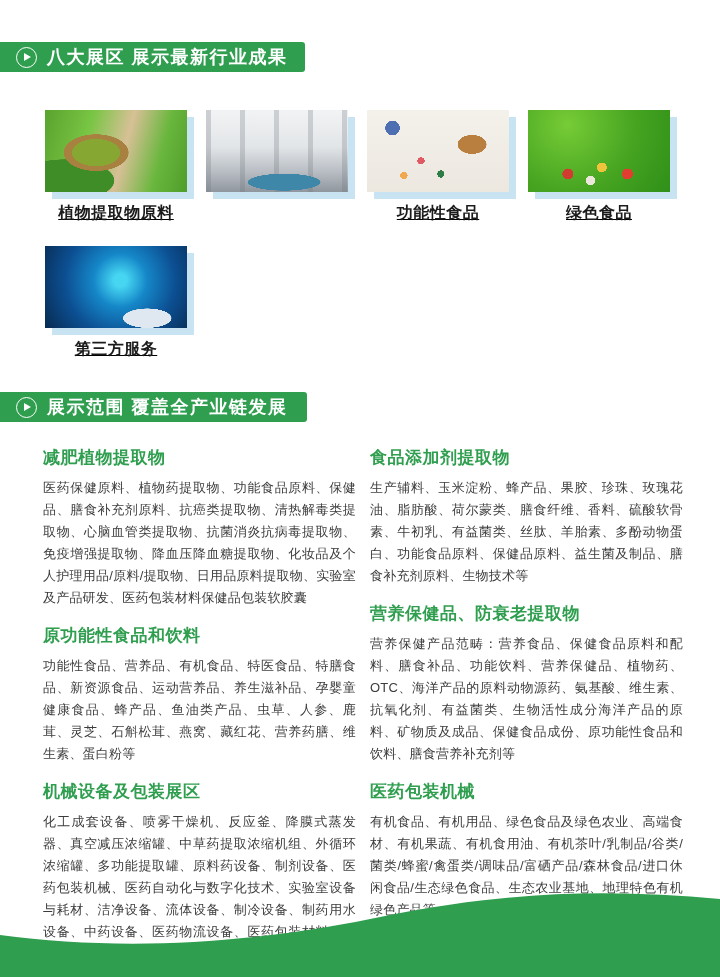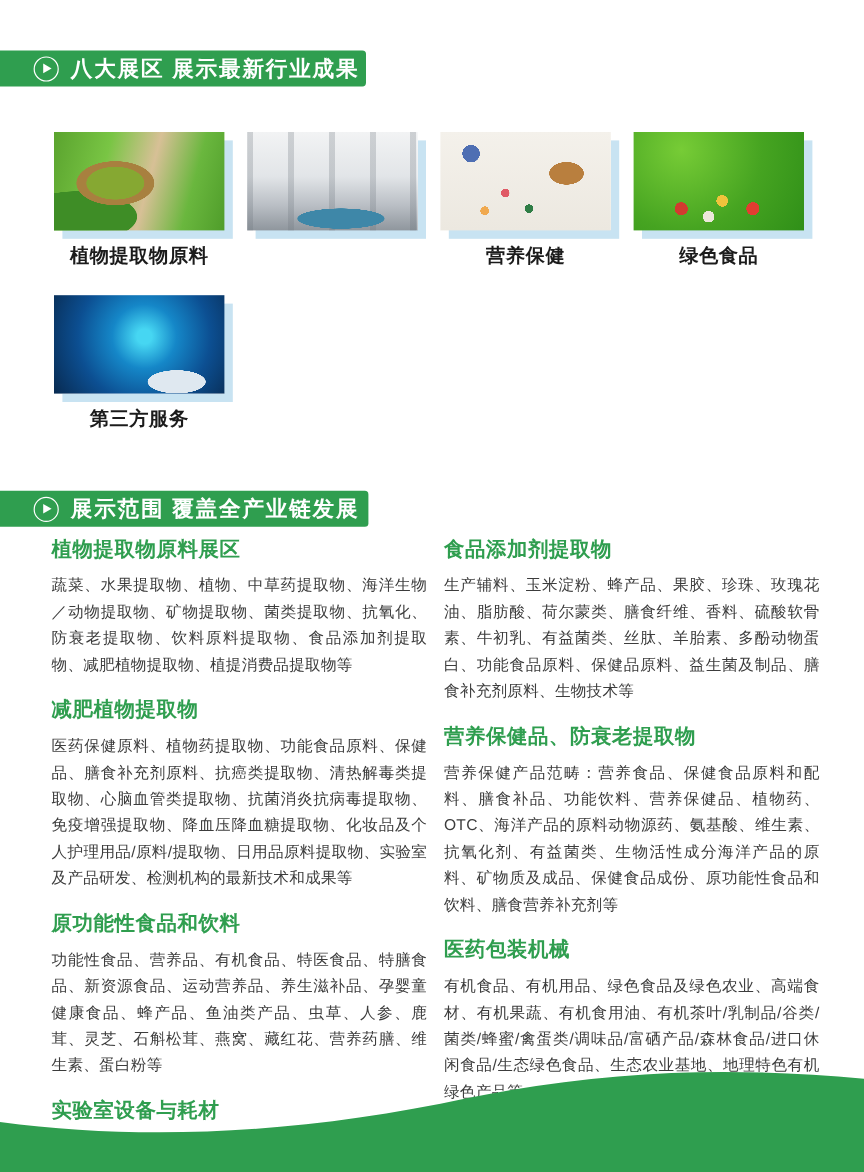--- a/index.html
+++ b/index.html
@@ -6,37 +6,37 @@
   body{
     width:720px;height:977px;position:relative;overflow:hidden;
     background:#ffffff;
     font-family:"Liberation Sans","DejaVu Sans",sans-serif;
     -webkit-font-smoothing:antialiased;
   }
   
   .banner{
     position:absolute;left:0;height:30px;background:#2f9e4f;
     color:#fff;display:flex;align-items:center;gap:10px;
-    padding-left:28px;box-sizing:border-box;border-radius:0 3px 3px 0;
+    padding-left:16px;box-sizing:border-box;border-radius:0 3px 3px 0;
   }
   .banner .txt{font-size:18px;font-weight:bold;letter-spacing:1.5px;white-space:nowrap;}
   .play-icon{
     width:19px;height:19px;border:1.6px solid #fff;border-radius:50%;
     display:flex;align-items:center;justify-content:center;flex:0 0 auto;
   }
   .play-icon i{
     display:block;width:0;height:0;margin-left:2px;
     border-left:7px solid #fff;border-top:4.5px solid transparent;border-bottom:4.5px solid transparent;
   }
   #banner-zones{top:42px;width:305px;}
-  #banner-scope{top:409px;width:307px;align-items:center;}
+  #banner-scope{top:392px;width:307px;align-items:center;}
   
   .gallery{
     position:absolute;top:110px;left:45px;width:625px;
-    display:grid;grid-template-columns:repeat(4,142px);column-gap:19px;row-gap:22px;
+    display:grid;grid-template-columns:repeat(4,142px);column-gap:19px;row-gap:22px;text-decoration:underline;
   }
   .card{width:142px;}
   .photo{
     width:142px;height:82px;
     box-shadow:7px 7px 0 0 #c8e3f2;
     background:#e8eef2;
   }
   .card .label{
     margin-top:11px;text-align:center;font-size:16px;font-weight:bold;
     color:#1b1b1b;letter-spacing:.5px;white-space:nowrap;
@@ -114,21 +114,21 @@
 <div class="gallery">
   <div class="card">
     <div class="photo p0"></div>
     <div class="label">植物提取物原料</div>
   </div>
   <div class="card">
     <div class="photo p3"></div>
   </div>
   <div class="card">
     <div class="photo p5"></div>
-    <div class="label">营养保健</div>
+    <div class="label">功能性食品</div>
   </div>
   <div class="card">
     <div class="photo p6"></div>
     <div class="label">绿色食品</div>
   </div>
   <div class="card">
     <div class="photo p7"></div>
     <div class="label">第三方服务</div>
   </div>
 </div>
@@ -136,33 +136,29 @@
 <div class="banner" id="banner-scope">
   <span class="play-icon">
       <i></i>
     </span>
   <span class="txt">展示范围 覆盖全产业链发展</span>
 </div>
 
 <div class="sections">
   <div class="col">
     <div class="section">
-      <h3>植物提取物原料展区</h3>
-      <p>蔬菜、水果提取物、植物、中草药提取物、海洋生物／动物提取物、矿物提取物、菌类提取物、抗氧化、防衰老提取物、饮料原料提取物、食品添加剂提取物、减肥植物提取物、植提消费品提取物等</p>
-    </div>
-    <div class="section">
       <h3>减肥植物提取物</h3>
-      <p>医药保健原料、植物药提取物、功能食品原料、保健品、膳食补充剂原料、抗癌类提取物、清热解毒类提取物、心脑血管类提取物、抗菌消炎抗病毒提取物、免疫增强提取物、降血压降血糖提取物、化妆品及个人护理用品/原料/提取物、日用品原料提取物、实验室及产品研发、检测机构的最新技术和成果等</p>
+      <p>医药保健原料、植物药提取物、功能食品原料、保健品、膳食补充剂原料、抗癌类提取物、清热解毒类提取物、心脑血管类提取物、抗菌消炎抗病毒提取物、免疫增强提取物、降血压降血糖提取物、化妆品及个人护理用品/原料/提取物、日用品原料提取物、实验室及产品研发、医药包装材料保健品包装软胶囊</p>
     </div>
     <div class="section">
       <h3>原功能性食品和饮料</h3>
       <p>功能性食品、营养品、有机食品、特医食品、特膳食品、新资源食品、运动营养品、养生滋补品、孕婴童健康食品、蜂产品、鱼油类产品、虫草、人参、鹿茸、灵芝、石斛松茸、燕窝、藏红花、营养药膳、维生素、蛋白粉等</p>
     </div>
     <div class="section">
-      <h3>实验室设备与耗材</h3>
+      <h3>机械设备及包装展区</h3>
       <p>化工成套设备、喷雾干燥机、反应釜、降膜式蒸发器、真空减压浓缩罐、中草药提取浓缩机组、外循环浓缩罐、多功能提取罐、原料药设备、制剂设备、医药包装机械、医药自动化与数字化技术、实验室设备与耗材、洁净设备、流体设备、制冷设备、制药用水设备、中药设备、医药物流设备、医药包装材料保健品包装软胶囊、品牌包装、印刷包装、医药包装、礼品包装、各类包装技术与设备等</p>
     </div>
   </div>
   <div class="col">
     <div class="section">
       <h3>食品添加剂提取物</h3>
       <p>生产辅料、玉米淀粉、蜂产品、果胶、珍珠、玫瑰花油、脂肪酸、荷尔蒙类、膳食纤维、香料、硫酸软骨素、牛初乳、有益菌类、丝肽、羊胎素、多酚动物蛋白、功能食品原料、保健品原料、益生菌及制品、膳食补充剂原料、生物技术等</p>
     </div>
     <div class="section">
       <h3>营养保健品、防衰老提取物</h3>

